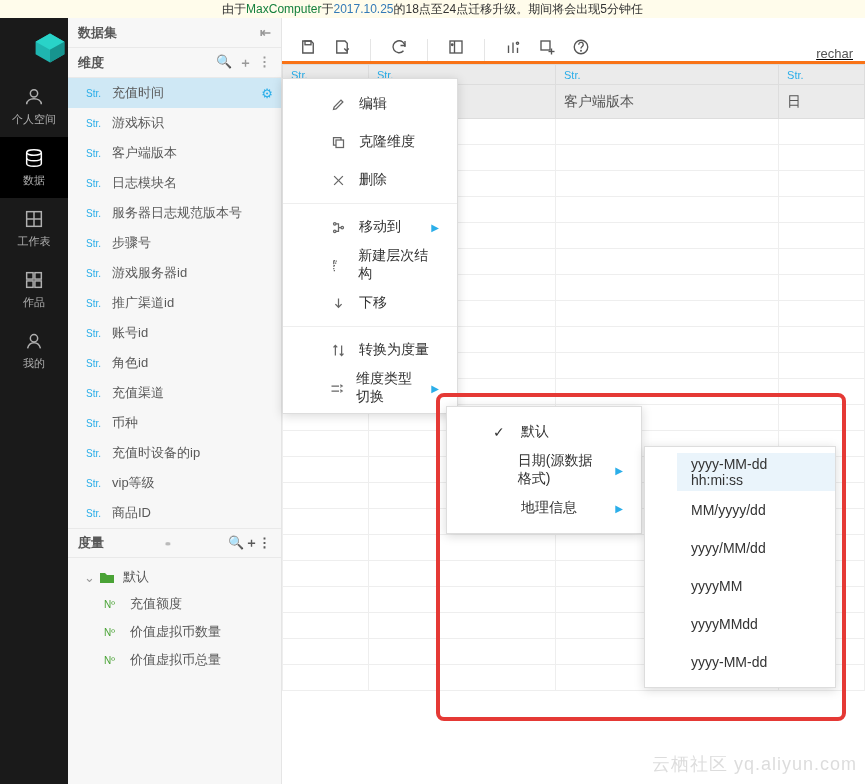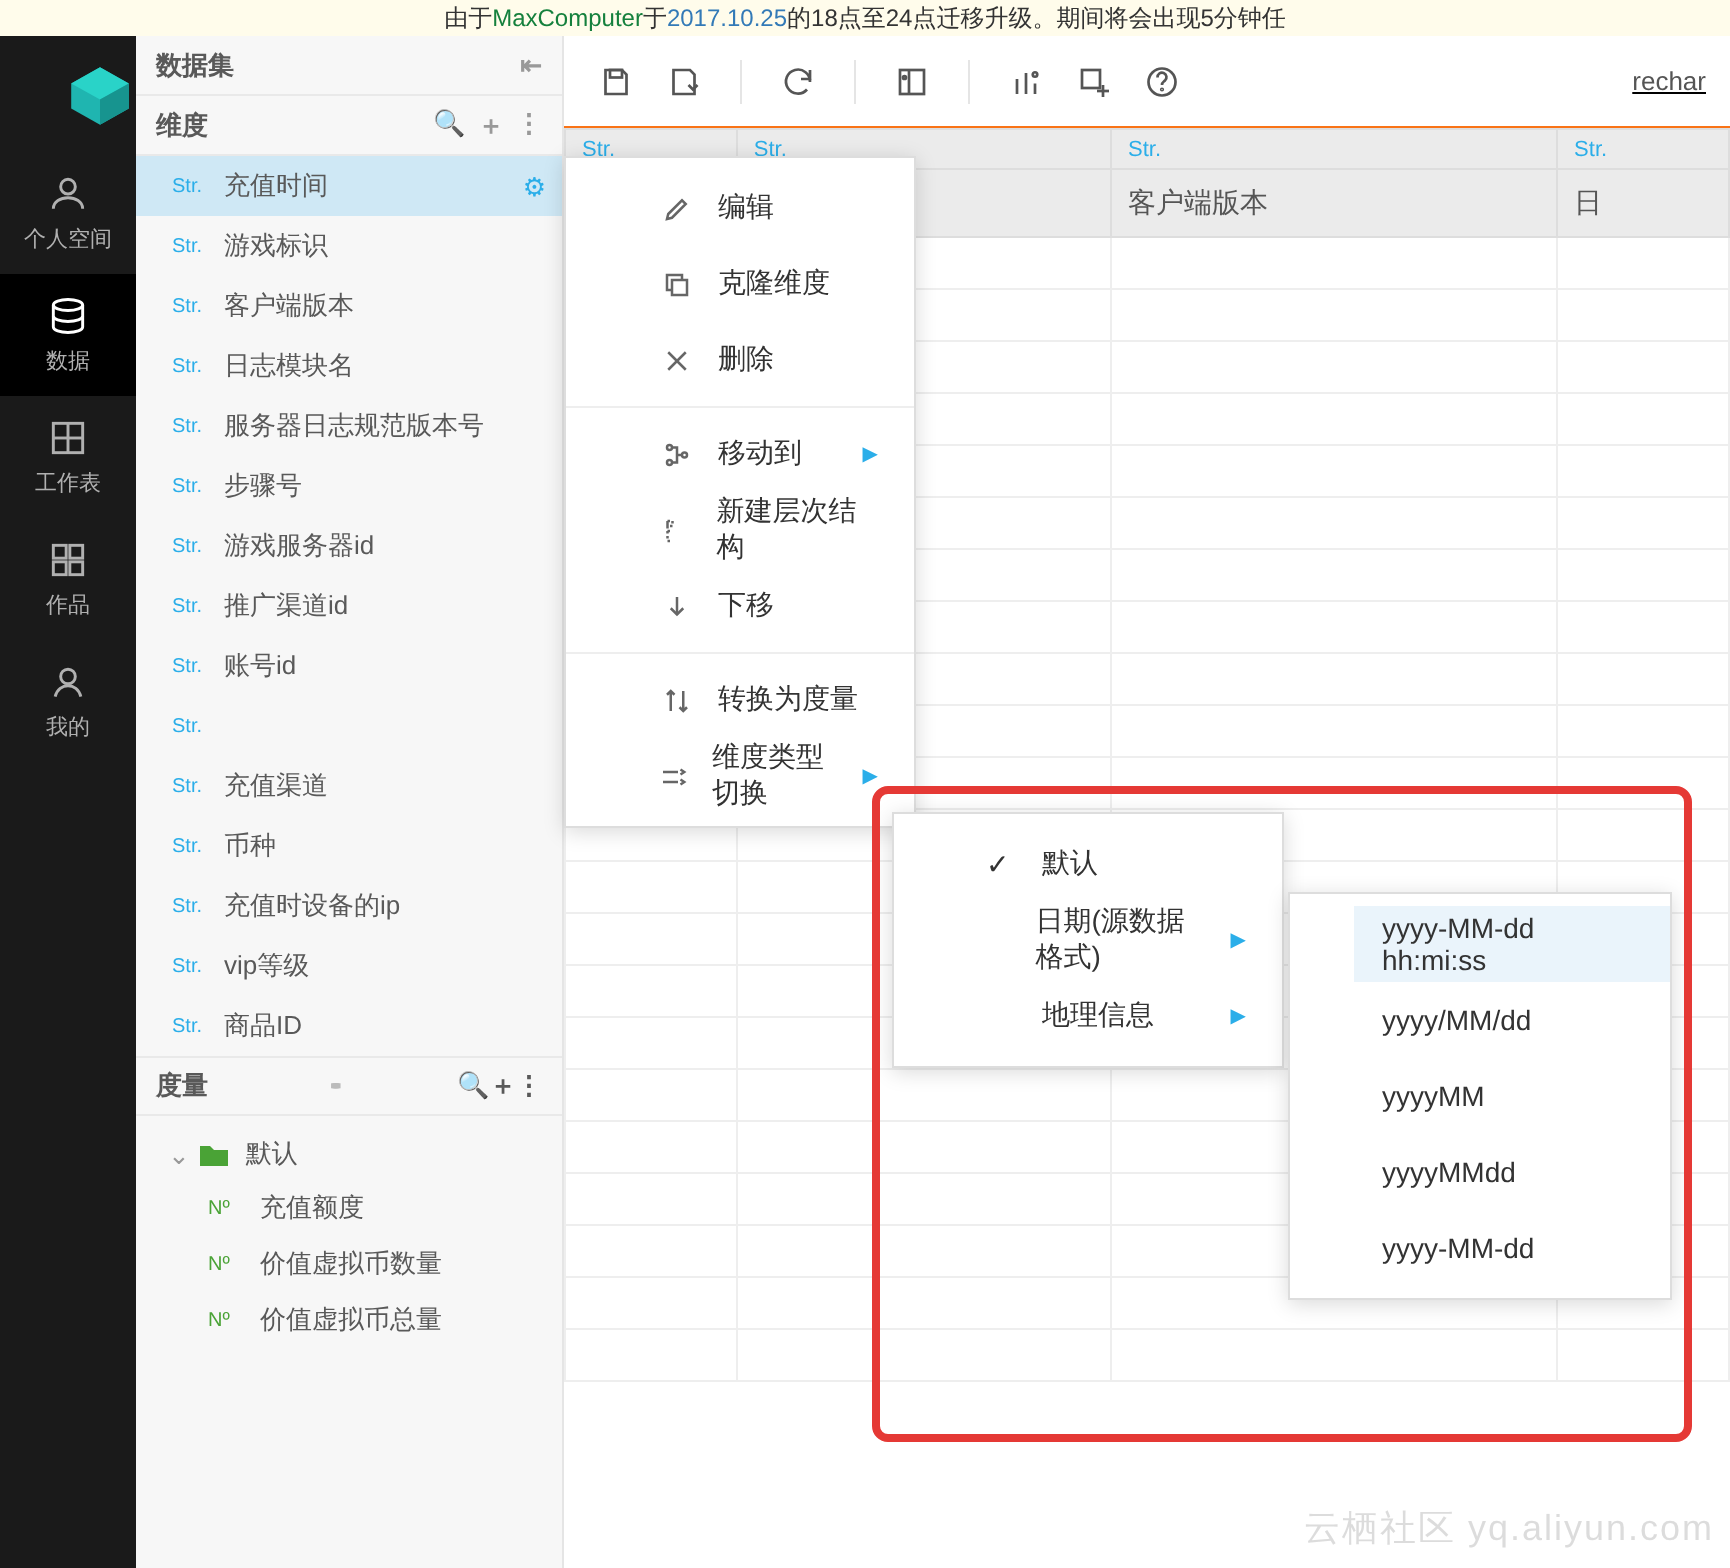--- a/index.html
+++ b/index.html
@@ -32,21 +32,21 @@
   .folder { display: flex; align-items: center; padding: 4px 8px 4px 16px; cursor: pointer; }
   .folder .arr { margin-right: 4px; color: #999; }
   .folder svg { margin-right: 4px; }
   .m-item { display: flex; align-items: center; height: 28px; padding-left: 36px; }
   .m-item .tag { font-size: 10px; color: #4aa336; margin-right: 8px; min-width: 18px; }
   .resizer { height: 30px; border-top: 1px solid #e9e9e9; border-bottom: 1px solid #e9e9e9; display: flex; align-items: center; padding: 0 10px; font-weight: 600; }
   .resizer .grip { margin-left: auto; margin-right: auto; letter-spacing: -3px; color: #bbb; font-size: 10px; }
 
   
   .main { flex: 1; display: flex; flex-direction: column; overflow: hidden; }
-  .toolbar { height: 46px; border-bottom: 1px solid #f97316; display: flex; align-items: center; padding: 0 12px; gap: 6px; text-decoration: underline; }
+  .toolbar { height: 46px; border-bottom: 3px solid #f97316; display: flex; align-items: flex-end; padding: 0 12px; gap: 6px; text-decoration: underline; }
   .toolbar .tbtn { width: 28px; height: 28px; display: flex; align-items: center; justify-content: center; color: #555; cursor: pointer; border-radius: 3px; }
   .toolbar .sep { width: 1px; height: 22px; background: #e5e5e5; margin: 0 8px; }
   .toolbar .right { margin-left: auto; color: #555; font-size: 13px; }
   .grid { position: relative; flex: 1; overflow: hidden; }
   table { border-collapse: collapse; width: 100%; }
   th { text-align: left; font-weight: normal; color: #2baee9; font-size: 11px; background: #ebebeb; height: 20px; padding: 0 8px; border: 1px solid #ddd; }
   td { height: 26px; border: 1px solid #eee; padding: 0 8px; font-size: 13px; color: #555; }
   td.hdr { height: 34px; font-size: 14px; background: #ebebeb; border: 1px solid #ddd; }
 
   
@@ -173,20 +173,21 @@
         <div class="dim">
           <span class="tag">Str.</span>
           <span style="flex:1">推广渠道id</span>
         </div>
         <div class="dim">
           <span class="tag">Str.</span>
           <span style="flex:1">账号id</span>
         </div>
         <div class="dim">
           <span class="tag">Str.</span>
+          <span style="flex:1">角色id</span>
         </div>
         <div class="dim">
           <span class="tag">Str.</span>
           <span style="flex:1">充值渠道</span>
         </div>
         <div class="dim">
           <span class="tag">Str.</span>
           <span style="flex:1">币种</span>
         </div>
         <div class="dim">
@@ -531,20 +532,23 @@
       <span class="ck"></span>
       <span>地理信息</span>
       <span class="arr">▶</span>
     </div>
   </div>
 <div class="ctx ctx3" id="ctx3">
     <div class="row hov">
       <span>yyyy-MM-dd hh:mi:ss</span>
     </div>
     <div class="row">
+      <span>MM/yyyy/dd</span>
+    </div>
+    <div class="row">
       <span>yyyy/MM/dd</span>
     </div>
     <div class="row">
       <span>yyyyMM</span>
     </div>
     <div class="row">
       <span>yyyyMMdd</span>
     </div>
     <div class="row">
       <span>yyyy-MM-dd</span>

